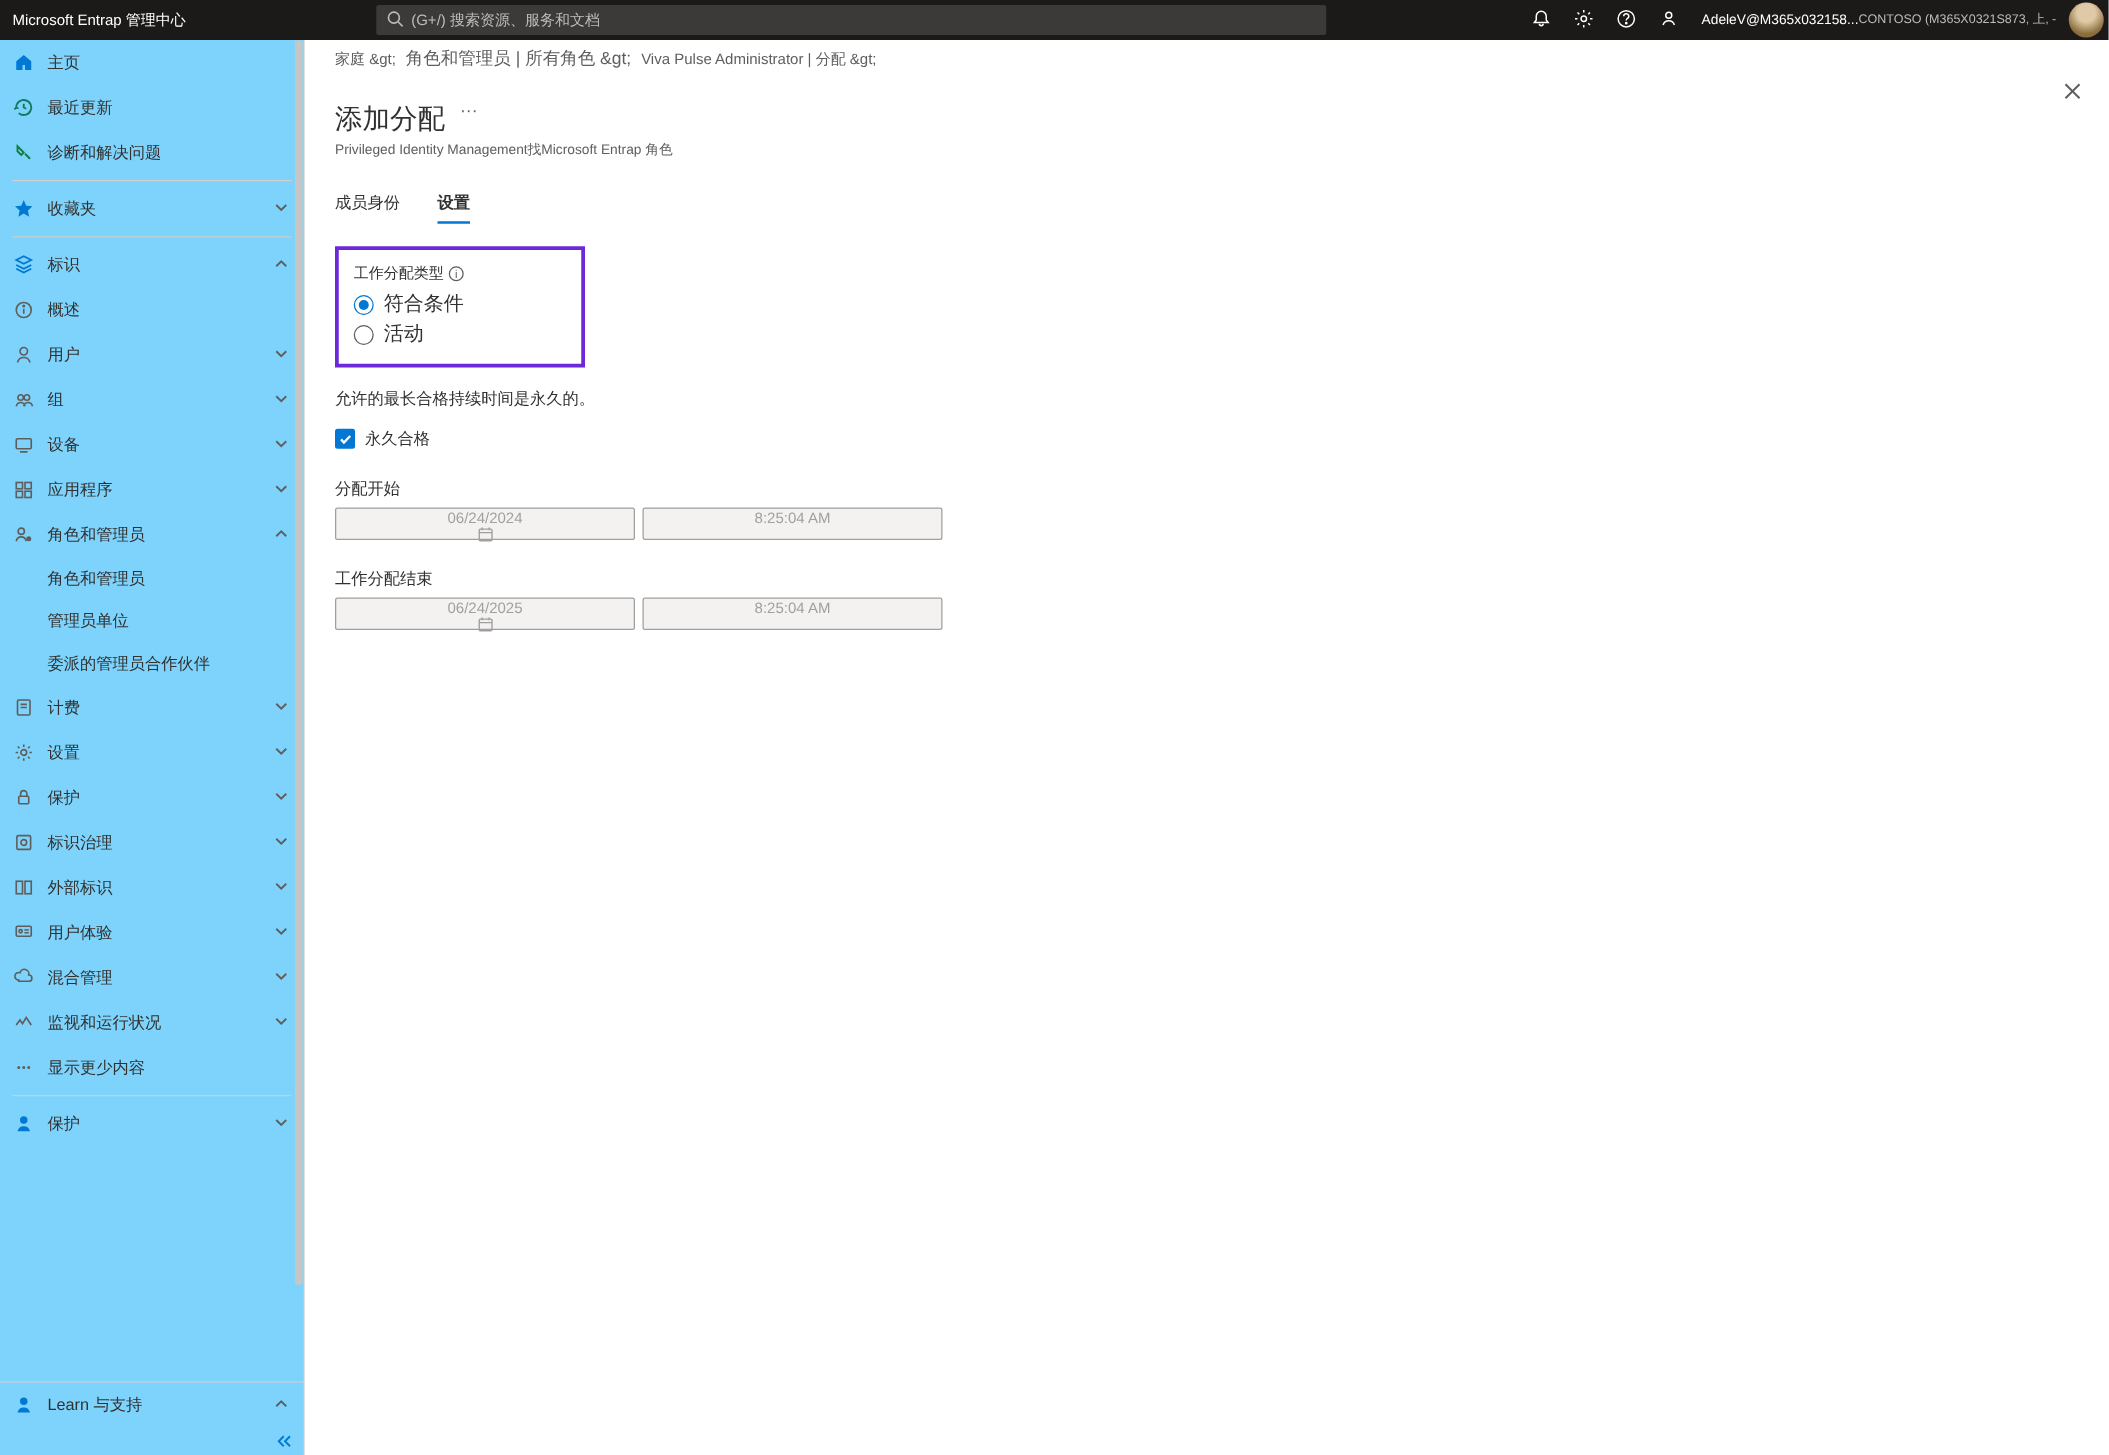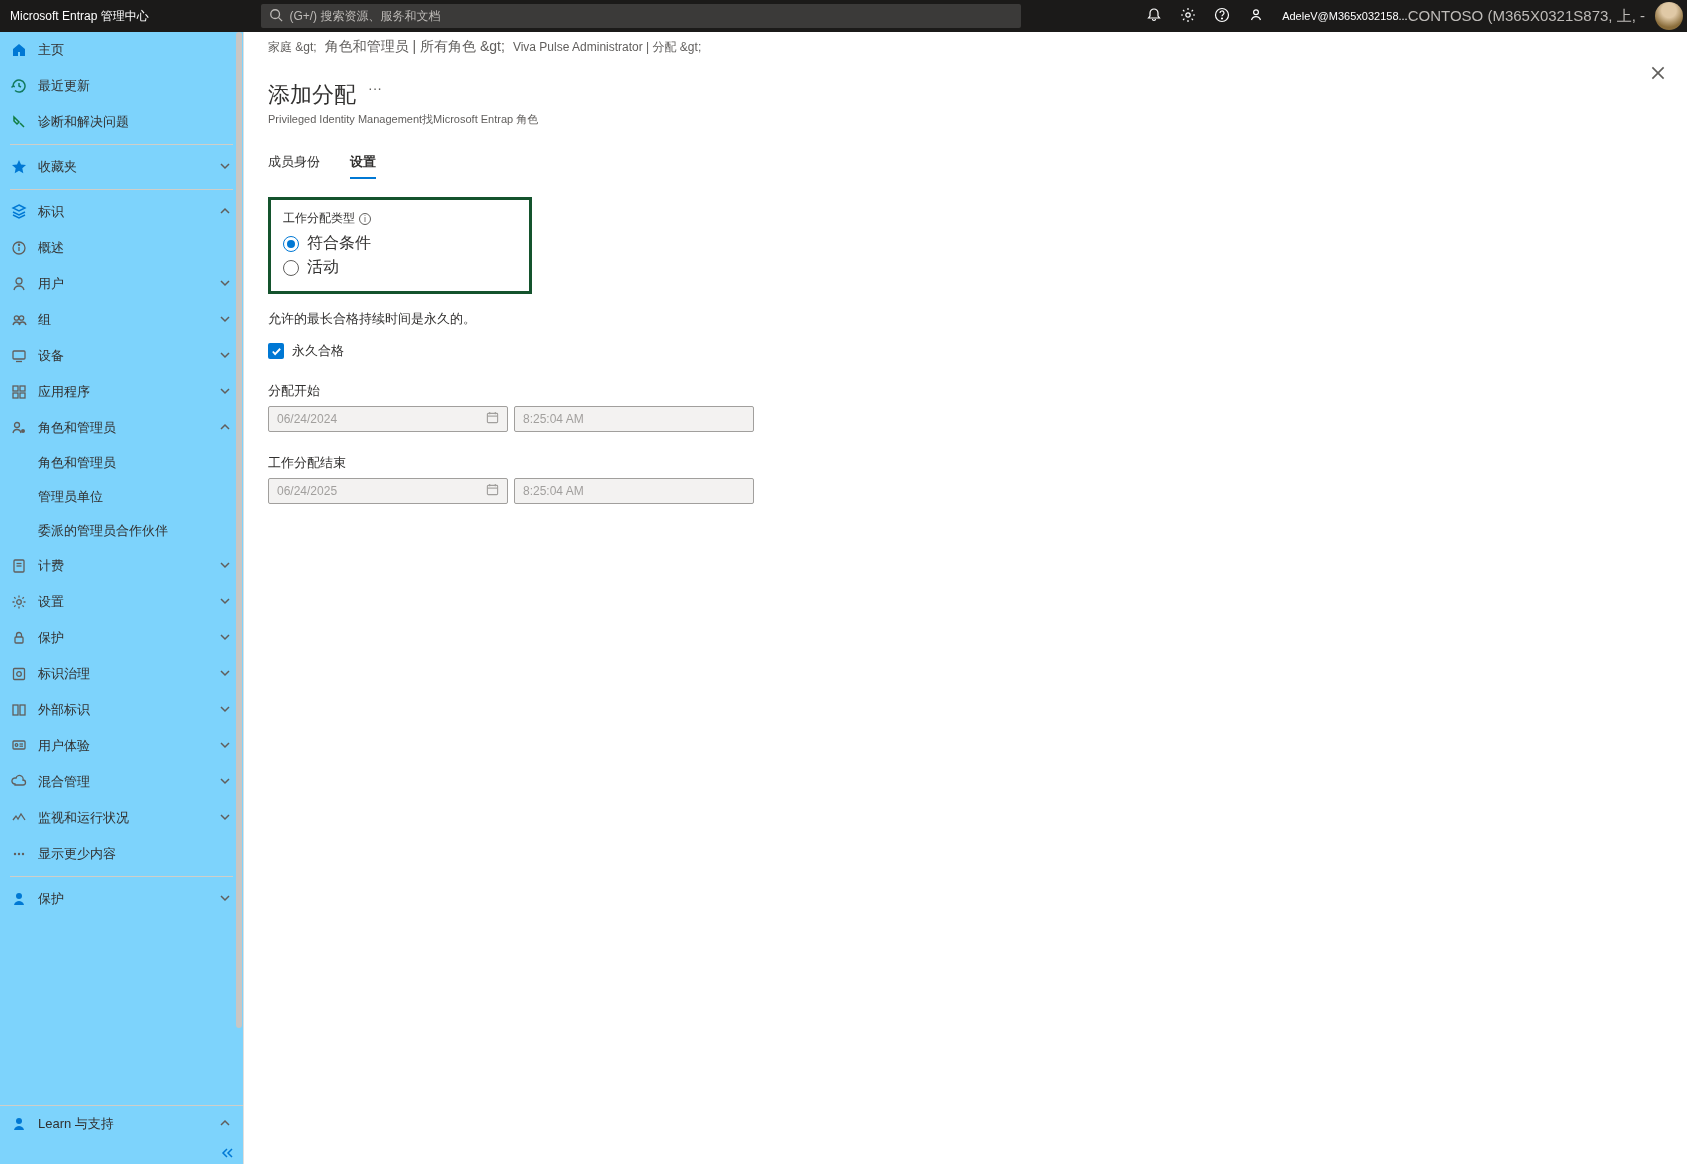--- a/index.html
+++ b/index.html
@@ -7,21 +7,21 @@
 
     
     .topbar { height: 32px; background: #1b1a19; display: flex; align-items: center; color: #fff; }
     .topbar .product { font-size: 12px; padding-left: 10px; flex: 0 0 auto; }
     .topbar .search-wrap { flex: 1 1 auto; display: flex; justify-content: center; }
     .topbar .search { width: 760px; height: 24px; background: #3b3a39; border-radius: 2px; display: flex; align-items: center; padding: 0 8px; color: #bebbb8; font-size: 12px; }
     .topbar .search svg { margin-right: 6px; }
     .topbar .icons { display: flex; align-items: center; gap: 18px; padding: 0 12px; }
     .topbar .icons svg { width: 16px; height: 16px; }
     .topbar .user { display: flex; align-items: flex-end; padding: 0 6px; font-size: 11px; line-height: 12px; }
-    .topbar .user .tenant { font-size: 15px; color: #bebbb8; }
+    .topbar .user .tenant { font-size: 10px; color: #bebbb8; }
     .topbar .avatar { width: 28px; height: 28px; border-radius: 50%; background: #8a6d3b; margin-right: 4px; margin-left: 4px; background: radial-gradient(circle at 50% 30%, #e0c9a6 30%, #8a6d3b 70%); }
 
     
     .shell { display: flex; height: calc(1164px - 32px); }
     .sidebar { width: 244px; background: #7dd3fc; border-right: 1px solid #e1dfdd; overflow-y: auto; position: relative; display: flex; flex-direction: column; }
     .sidebar .scroll { flex: 1 1 auto; overflow-y: auto; }
     .sidebar .sep { height: 1px; background: #d0cec8; margin: 4px 10px; }
     .nav-item { display: flex; align-items: center; height: 36px; padding: 0 10px; cursor: pointer; color: #323130; font-size: 13px; }
     .nav-item .ico { width: 18px; display: flex; justify-content: center; margin-right: 10px; }
     .nav-item .ico svg { width: 16px; height: 16px; }
@@ -41,36 +41,36 @@
     .blade-title { font-size: 22px; font-weight: 400; margin-top: 24px; display: flex; align-items: flex-start; gap: 12px; }
     .blade-title .dots { color: #605e5c; font-size: 14px; }
     .blade-subtitle { font-size: 11px; color: #605e5c; margin-top: 2px; }
     .close-x { position: absolute; right: 20px; top: 32px; cursor: pointer; color: #605e5c; }
     .close-x svg { width: 18px; height: 18px; }
 
     .tabs { display: flex; gap: 30px; margin-top: 26px; border-bottom: 0; font-size: 13px; }
     .tab { padding-bottom: 6px; cursor: pointer; color: #323130; }
     .tab.active { border-bottom: 2px solid #0078d4; font-weight: 600; }
 
-    .box-highlight { border: 3px solid #14532d; padding: 10px 12px 10px 12px; margin-top: 18px; width: 264px; }
+    .box-highlight { border: 3px solid #6d28d9; padding: 10px 12px 10px 12px; margin-top: 18px; width: 200px; }
     .field-label { font-size: 12px; color: #323130; margin-bottom: 6px; display: flex; align-items: center; gap: 4px; }
     .info-ico { width: 12px; height: 12px; border: 1px solid #605e5c; border-radius: 50%; display: inline-flex; align-items: center; justify-content: center; font-size: 9px; color: #605e5c; }
     .radio-row { display: flex; align-items: center; gap: 8px; font-size: 16px; margin: 3px 0; }
     .radio-outer { width: 16px; height: 16px; border: 1px solid #605e5c; border-radius: 50%; display: flex; align-items: center; justify-content: center; }
     .radio-outer.checked { border-color: #0078d4; }
     .radio-outer .dot { width: 8px; height: 8px; border-radius: 50%; background: #0078d4; }
 
     .help-text { font-size: 13px; margin-top: 16px; }
     .checkbox-row { display: flex; align-items: center; gap: 8px; margin-top: 14px; font-size: 13px; }
     .cbox { width: 16px; height: 16px; background: #0078d4; border-radius: 2px; display: flex; align-items: center; justify-content: center; color: #fff; }
 
     .date-group { margin-top: 22px; }
     .date-label { font-size: 13px; margin-bottom: 6px; }
     .date-row { display: flex; gap: 6px; }
-    .date-input, .time-input { height: 26px; border: 1px solid #a19f9d; background: #f3f2f1; color: #a19f9d; font-size: 12px; padding: 0 8px; display: flex; align-items: center; border-radius: 2px; position: relative; }
+    .date-input, .time-input { height: 26px; border: 1px solid #a19f9d; background: #f3f2f1; color: #a19f9d; font-size: 12px; padding: 0 8px; display: flex; align-items: center; border-radius: 2px; position: relative; flex-direction: column; }
     .date-input { width: 240px; justify-content: space-between; }
     .time-input { width: 240px; }
     .date-input .cal { color: #a19f9d; }
 
     
     .footer { position: absolute; left: 24px; bottom: 18px; display: flex; gap: 14px; align-items: center; }
     .btn { height: 28px; min-width: 72px; padding: 0 14px; border: 1px solid #8a8886; background: #fff; font-size: 12px; cursor: pointer; display: flex; align-items: center; justify-content: center; }
     .btn.primary { background: #0078d4; border-color: #0078d4; color: #fff; }
     .btn-box { border: 3px solid #000; padding: 12px 10px; display: inline-flex; }
   </style>

